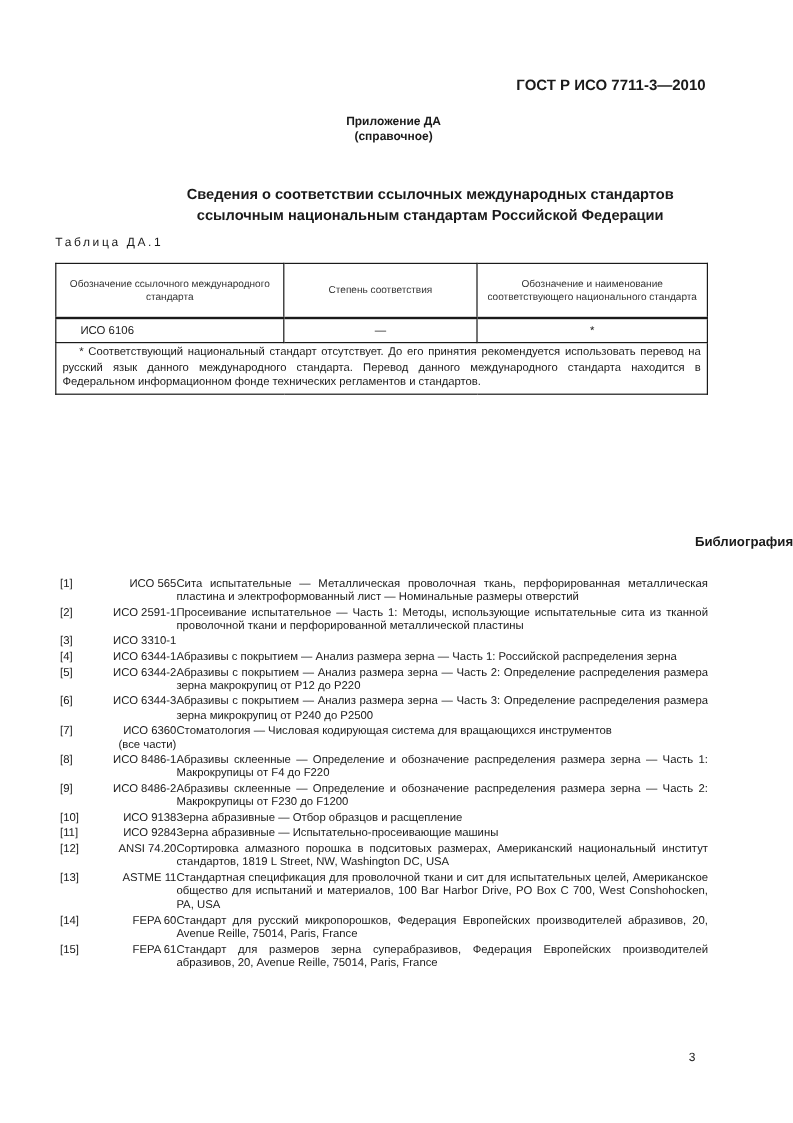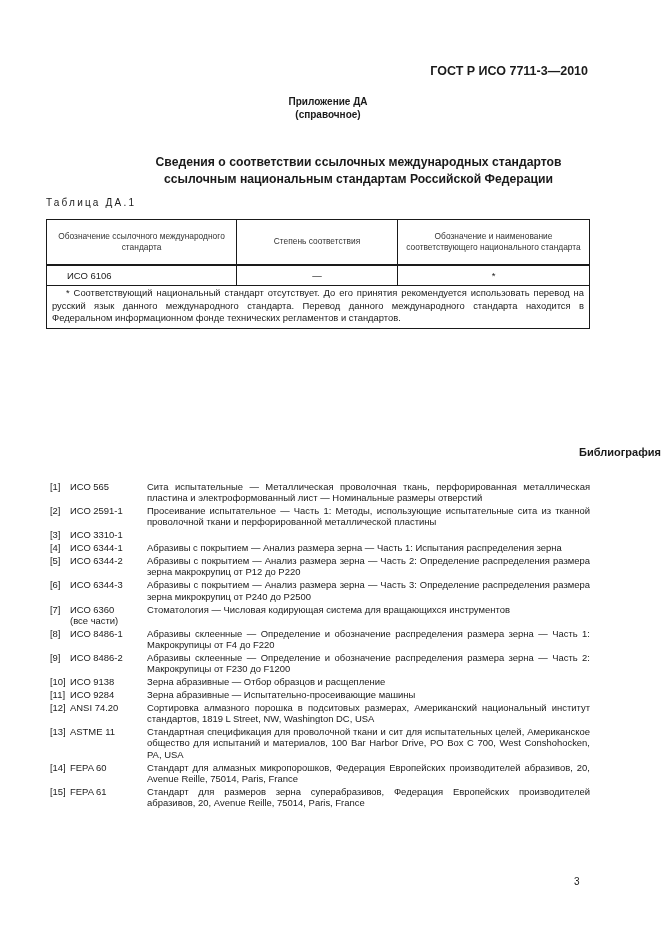--- a/index.html
+++ b/index.html
@@ -14,21 +14,21 @@
   table.ref td { border: 1px solid #1a1a1a; padding: 0 4px; vertical-align: middle; }
   table.ref tr.head td { height: 44px; text-align: center; line-height: 11.5px; color: #333; border-bottom: 2.5px solid #1a1a1a; }
   table.ref tr.data td { height: 19px; font-size: 9.5px; }
   table.ref tr.note td { font-size: 9.4px; line-height: 12.5px; padding: 1px 5px 3px 5px; text-align: justify; }
   .c1 { width: 181px; }
   .c2 { width: 152px; }
   .biblio-title { left: 0; width: 661px; text-align: right; font-weight: bold; font-size: 11px; top: 446px; }
   .bib { position: absolute; left: 50px; top: 481px; width: 540px; font-size: 9.45px; line-height: 11.3px; }
   .bib-row { display: flex; margin-bottom: 1.6px; }
   .bib-num { width: 20px; flex: none; }
-  .bib-code { width: 77px; flex: none; }
+  .bib-code { width: 77px; flex: none; text-align: right; }
   .bib-text { flex: 1; text-align: justify; }
   .page-num { left: 574px; top: 876px; font-size: 10px; }
 </style>
 </head>
 <body>
 
 <div class="abs doc-code">ГОСТ Р ИСО 7711-3—2010</div>
 
 <div class="abs appendix" style="top:95px">Приложение ДА</div>
 <div class="abs appendix" style="top:108px">(справочное)</div>
@@ -71,21 +71,21 @@
     <span class="bib-code">ИСО 2591-1</span>
     <span class="bib-text">Просеивание испытательное — Часть 1: Методы, использующие испытательные сита из тканной проволочной ткани и перфорированной металлической пластины</span>
   </div>
   <div class="bib-row">
     <span class="bib-num">[3]</span>
     <span class="bib-code">ИСО 3310-1</span>
   </div>
   <div class="bib-row">
     <span class="bib-num">[4]</span>
     <span class="bib-code">ИСО 6344-1</span>
-    <span class="bib-text">Абразивы с покрытием — Анализ размера зерна — Часть 1: Испытания распределения зерна</span>
+    <span class="bib-text">Абразивы с покрытием — Анализ размера зерна — Часть 1: Российской распределения зерна</span>
   </div>
   <div class="bib-row">
     <span class="bib-num">[5]</span>
     <span class="bib-code">ИСО 6344-2</span>
     <span class="bib-text">Абразивы с покрытием — Анализ размера зерна — Часть 2: Определение распределения размера зерна макрокрупиц от P12 до P220</span>
   </div>
   <div class="bib-row">
     <span class="bib-num">[6]</span>
     <span class="bib-code">ИСО 6344-3</span>
     <span class="bib-text">Абразивы с покрытием — Анализ размера зерна — Часть 3: Определение распределения размера зерна микрокрупиц от P240 до P2500</span>
@@ -124,21 +124,21 @@
     <span class="bib-text">Сортировка алмазного порошка в подситовых размерах, Американский национальный институт стандартов, 1819 L Street, NW, Washington DC, USA</span>
   </div>
   <div class="bib-row">
     <span class="bib-num">[13]</span>
     <span class="bib-code">ASTME 11</span>
     <span class="bib-text">Стандартная спецификация для проволочной ткани и сит для испытательных целей, Американское общество для испытаний и материалов, 100 Bar Harbor Drive, PO Box C 700, West Conshohocken, PA, USA</span>
   </div>
   <div class="bib-row">
     <span class="bib-num">[14]</span>
     <span class="bib-code">FEPA 60</span>
-    <span class="bib-text">Стандарт для алмазных микропорошков, Федерация Европейских производителей абразивов, 20, Avenue Reille, 75014, Paris, France</span>
+    <span class="bib-text">Стандарт для русский микропорошков, Федерация Европейских производителей абразивов, 20, Avenue Reille, 75014, Paris, France</span>
   </div>
   <div class="bib-row">
     <span class="bib-num">[15]</span>
     <span class="bib-code">FEPA 61</span>
     <span class="bib-text">Стандарт для размеров зерна суперабразивов, Федерация Европейских производителей абразивов, 20, Avenue Reille, 75014, Paris, France</span>
   </div>
 </div>
 
 <div class="abs page-num">3</div>
 

